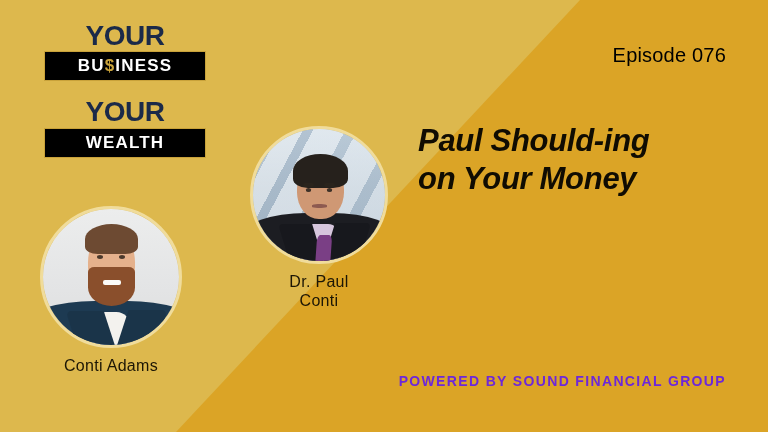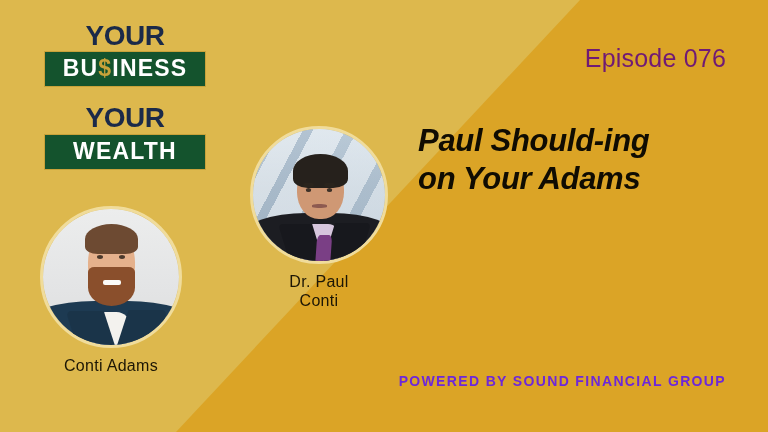--- a/index.html
+++ b/index.html
@@ -37,42 +37,42 @@
   .logo-word {
     font-weight:bold;
     font-size:28px;
     line-height:0.98;
     letter-spacing:-0.5px;
     color:#1B2A49;
     text-align:center;
     font-family:"Liberation Sans", sans-serif;
   }
   .logo-badge {
-    background:#14532d;
+    background:#000000;
     border:1.5px solid #C9A23A;
     color:#ffffff;
     font-weight:bold;
-    font-size:23px;
+    font-size:17px;
     line-height:1;
     padding:5px 4px 6px 4px;
     text-align:center;
     letter-spacing:1.2px;
     margin-top:2px;
     white-space:nowrap;
   }
   .logo-badge .dollar { color:#C9A23A; }
   .logo-block-gap { height:17px; }
 
   
   #episode {
     position:absolute;
     right:42px;
     top:44px;
-    font-size:25px;
-    color:#701a75;
+    font-size:20px;
+    color:#000000;
     font-family:"Liberation Sans", sans-serif;
     letter-spacing:0.2px;
     white-space:nowrap;
   }
 
   
   #title {
     position:absolute;
     left:418px;
     top:122px;
@@ -248,21 +248,21 @@
     <div class="logo-badge"><span>BU</span><span class="dollar">$</span><span>INESS</span></div>
     <div class="logo-block-gap"></div>
     <div class="logo-word">YOUR</div>
     <div class="logo-badge">WEALTH</div>
   </div>
 
   <div id="episode">Episode 076</div>
 
   <div id="title">
     <span class="line">Paul Should-ing</span>
-    <span class="line">on Your Adams</span>
+    <span class="line">on Your Money</span>
   </div>
 
   <div class="photo-wrap" id="photo-conti">
     <div class="photo-circle">
       <div class="portrait">
         <div class="conti-bg"></div>
         <div class="conti-neck"></div>
         <div class="conti-jacket"></div>
         <div class="conti-shirt"></div>
         <div class="conti-lapel-l"></div>

